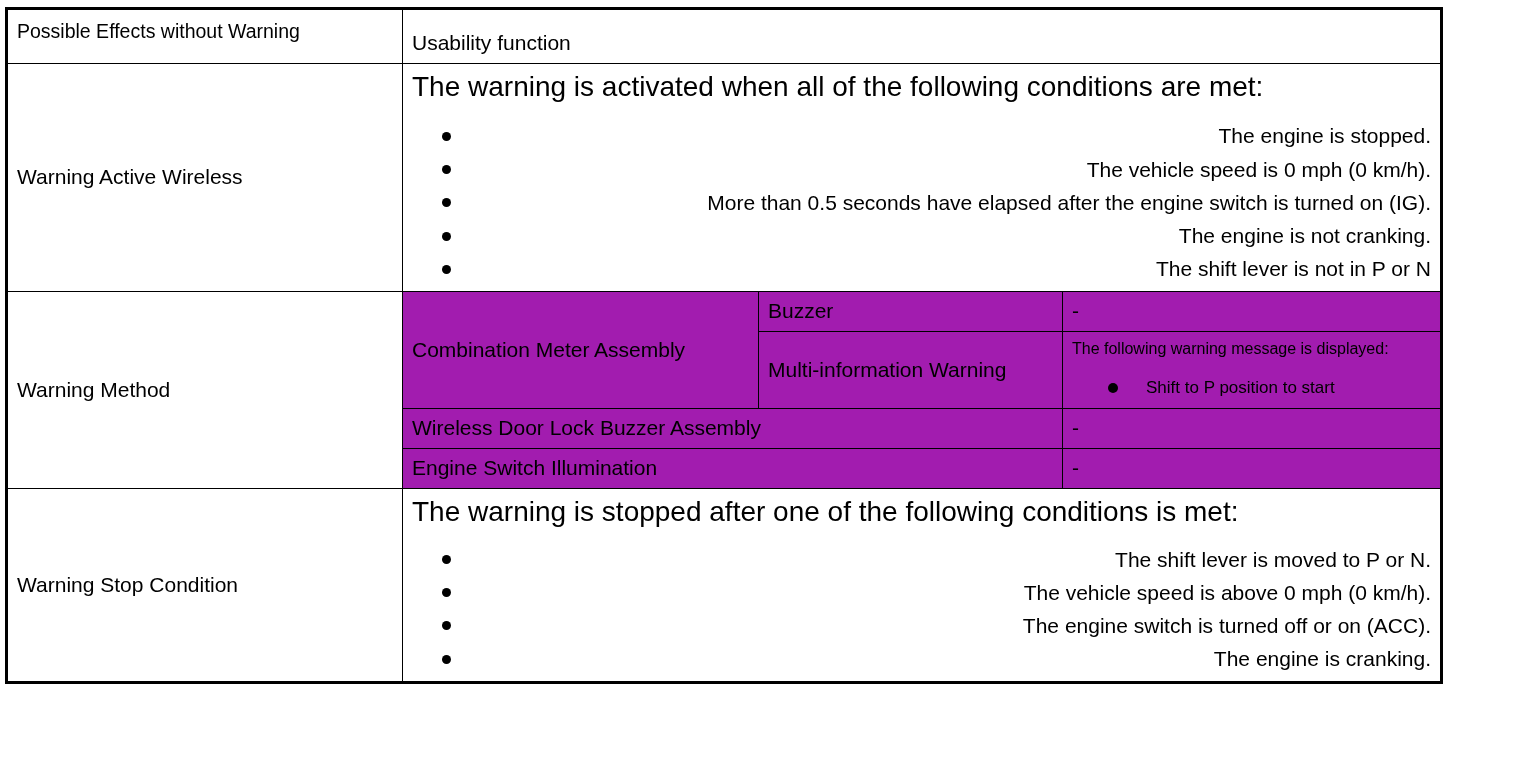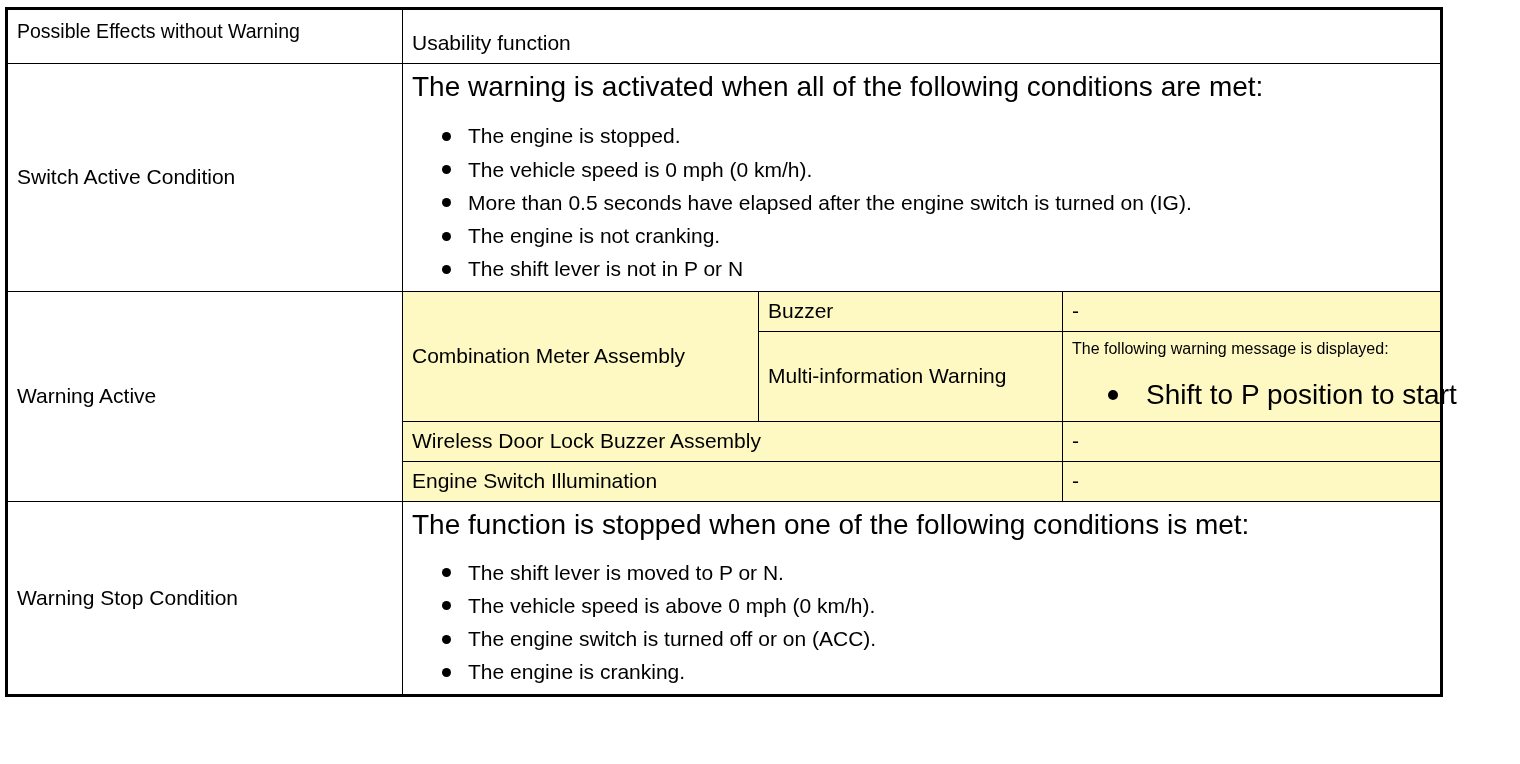--- a/index.html
+++ b/index.html
@@ -67,20 +67,21 @@
   .intro-line {
     font-size: 28px;
     line-height: 1.2;
     white-space: nowrap;
   }
 
   ul.cond-list {
     list-style: none;
     margin: 16px 0 0 0;
     padding: 0;
+    text-align: right;
   }
   ul.cond-list.tight {
     margin-top: 14px;
   }
   ul.cond-list li {
     position: relative;
     padding-left: 56px;
     margin: 0 0 0 0;
     font-size: 21px;
     line-height: 1.58;
@@ -102,21 +103,21 @@
     width: 100%;
     border-collapse: collapse;
     table-layout: fixed;
   }
   .nested td {
     border: 1px solid #000000;
     padding: 6px 9px;
     font-size: 21px;
     line-height: 1.28;
     vertical-align: middle;
-    background: #fef9c3;
+    background: #a21caf;
   }
   .nested td.no-left { border-left: none; }
   .nested td.no-right { border-right: none; }
   .nested td.no-top { border-top: none; }
   .nested td.no-bottom { border-bottom: none; }
 
   .col-device { width: 337px; }
   .col-sub { width: 285px; }
 
   .msg-cell {
@@ -128,21 +129,21 @@
     line-height: 1.35;
   }
   ul.msg-list {
     list-style: none;
     margin: 18px 0 4px 0;
     padding: 0;
   }
   ul.msg-list li {
     position: relative;
     padding-left: 74px;
-    font-size: 28px;
+    font-size: 17px;
     line-height: 1.2;
     white-space: nowrap;
   }
   ul.msg-list li .bullet {
     position: absolute;
     left: 36px;
     top: 50%;
     width: 10px;
     height: 10px;
     margin-top: -5px;
@@ -162,21 +163,21 @@
 
   <table class="spec-table">
     <tbody>
 
       <tr>
         <td class="label-cell top-label">Possible Effects without Warning</td>
         <td class="content-cell mid" colspan="3">Usability function</td>
       </tr>
 
       <tr>
-        <td class="label-cell">Switch Active Condition</td>
+        <td class="label-cell">Warning Active Wireless</td>
         <td class="content-cell" colspan="3">
           <div class="intro-line">The warning is activated when all of the following conditions are met:</div>
           <ul class="cond-list">
             <li>
               <span class="bullet"></span>
               <span>The engine is stopped.</span>
             </li>
             <li>
               <span class="bullet"></span>
               <span>The vehicle speed is 0 mph (0 km/h).</span>
@@ -191,21 +192,21 @@
             </li>
             <li>
               <span class="bullet"></span>
               <span>The shift lever is not in P or N</span>
             </li>
           </ul>
         </td>
       </tr>
 
       <tr>
-        <td class="label-cell">Warning Active</td>
+        <td class="label-cell">Warning Method</td>
         <td class="row-method-wrap" colspan="3">
 
           <table class="nested">
             <tbody>
               <tr>
                 <td class="col-device no-left no-top" rowspan="2">Combination Meter Assembly</td>
                 <td class="col-sub no-top">Buzzer</td>
                 <td class="dash-cell no-right no-top">-</td>
               </tr>
 
@@ -233,21 +234,21 @@
               </tr>
             </tbody>
           </table>
 
         </td>
       </tr>
 
       <tr>
         <td class="label-cell">Warning Stop Condition</td>
         <td class="content-cell" colspan="3">
-          <div class="intro-line">The function is stopped when one of the following conditions is met:</div>
+          <div class="intro-line">The warning is stopped after one of the following conditions is met:</div>
           <ul class="cond-list tight">
             <li>
               <span class="bullet"></span>
               <span>The shift lever is moved to P or N.</span>
             </li>
             <li>
               <span class="bullet"></span>
               <span>The vehicle speed is above 0 mph (0 km/h).</span>
             </li>
             <li>

